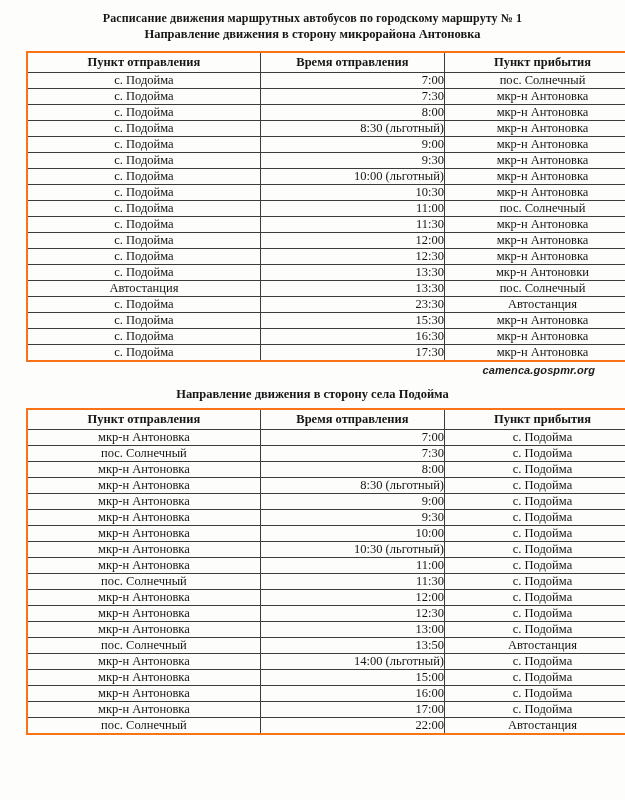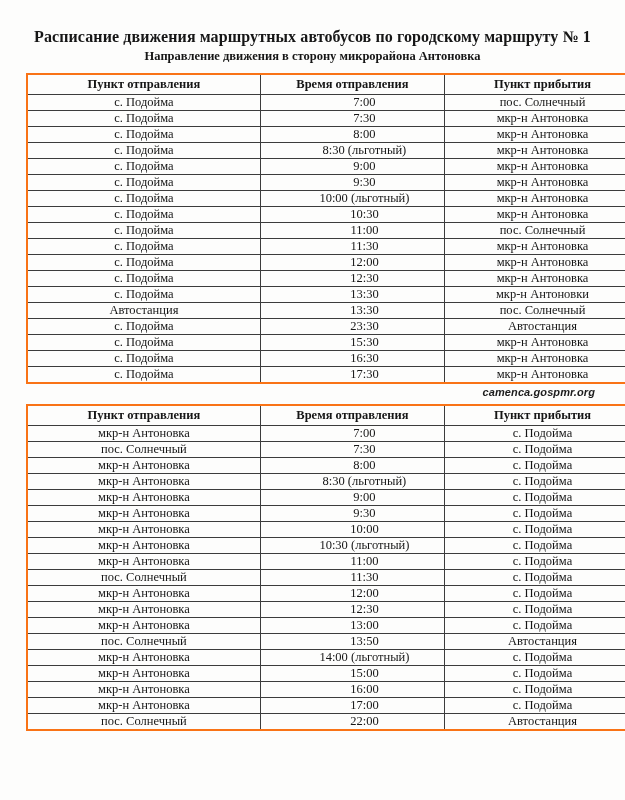--- a/index.html
+++ b/index.html
@@ -14,24 +14,23 @@
     background: #fdfdfc;
     font-family: "Liberation Serif", serif;
     color: #161616;
     overflow: hidden;
     box-sizing: border-box;
     padding-top: 10px;
   }
   .doc-title {
     text-align: center;
     font-weight: bold;
-    font-size: 16px;
+    font-size: 12px;
     line-height: 1.42;
     letter-spacing: 0.1px;
-    margin-top: 16px;
   }
   .table-caption {
     text-align: center;
     font-weight: bold;
     font-size: 12.5px;
   }
   .caption-1 { }
   .caption-2 { margin-top: 11px; }
   table.schedule {
     border-collapse: collapse;
@@ -53,21 +52,21 @@
   table.schedule th {
     font-weight: bold;
     text-align: center;
     height: 19px;
   }
   table.schedule td { height: 15px; }
   table.schedule col.c-dep { width: 38%; }
   table.schedule col.c-time { width: 30%; }
   table.schedule col.c-arr { width: 32%; }
   table.schedule td.cell-dep { text-align: center; }
-  table.schedule td.cell-time { text-align: center; padding-left: 24px; }
+  table.schedule td.cell-time { text-align: right; padding-left: 24px; }
   table.schedule td.cell-arr { text-align: center; }
   .watermark {
     width: 568px;
     margin-left: 27px;
     margin-top: 2px;
     text-align: right;
     font-family: "Liberation Sans", sans-serif;
     font-weight: bold;
     font-style: italic;
     font-size: 11px;
@@ -188,20 +187,21 @@
         <tr>
           <td class="cell-dep">с. Подойма</td>
           <td class="cell-time">17:30</td>
           <td class="cell-arr">мкр-н Антоновка</td>
         </tr>
       </tbody>
     </table>
 
   <div class="watermark">camenca.gospmr.org</div>
 
+  <div class="table-caption caption-2">Направление движения в сторону села Подойма</div>
 
   <table class="schedule t2">
       <colgroup>
         <col class="c-dep">
         <col class="c-time">
         <col class="c-arr">
       </colgroup>
       <thead>
         <tr>
           <th>Пункт отправления</th>

